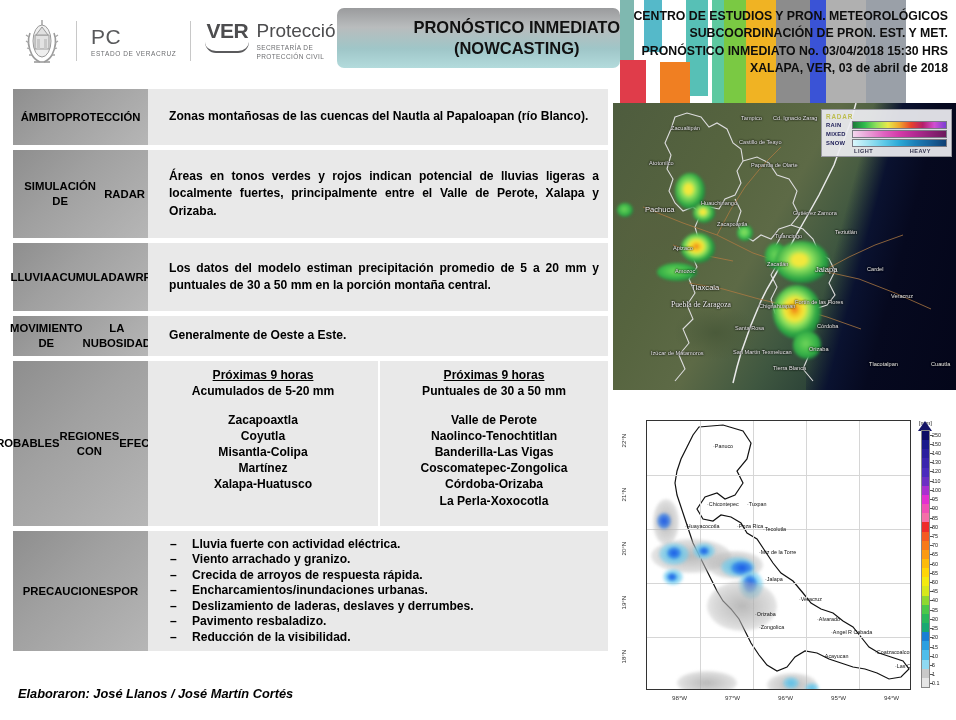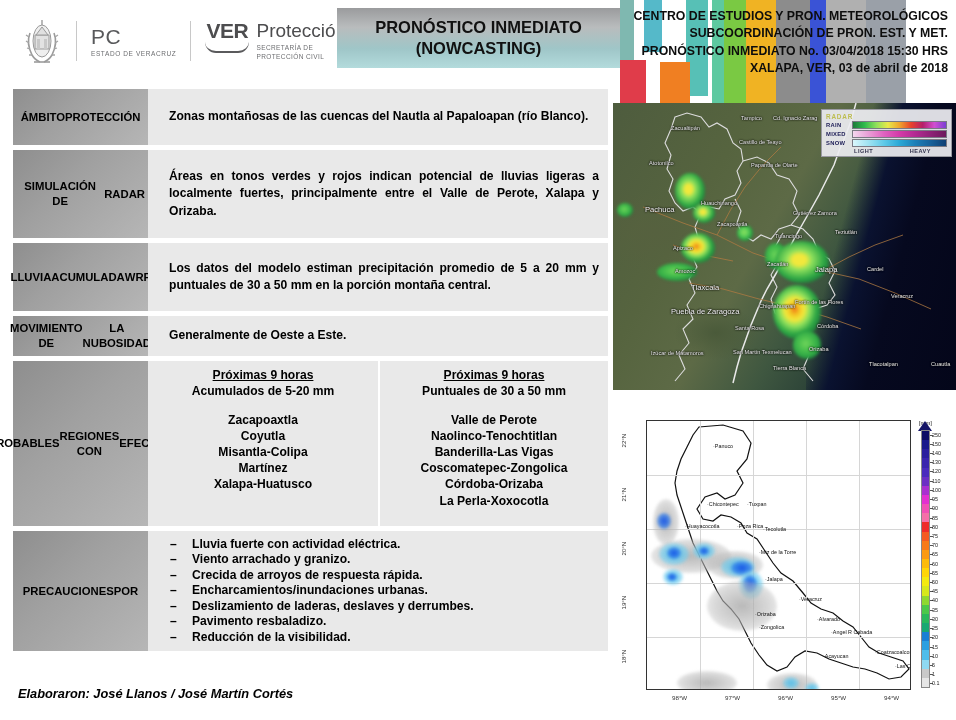--- a/index.html
+++ b/index.html
@@ -84,21 +84,22 @@
     margin-top: 4px;
   }
 
   .title-banner {
     position: absolute;
     left: 337px; top: 8px;
     width: 283px; height: 60px;
     background: linear-gradient(to bottom, #9a9b9d 0%, #b9bcbd 32%, #9fc6c8 68%, #b3dbdc 100%);
     display: flex;
     align-items: center;
-    justify-content: center;
+    justify-content: flex-end;
+    border-radius: 7px;
   }
   .title-banner-text {
     font-size: 16.5px;
     font-weight: bold;
     color: #111;
     text-align: center;
     line-height: 1.28;
   }
 
   
@@ -614,21 +615,21 @@
         <div class="city" style="left: 104px; top: 118px;">Zacapoaxtla</div>
         <div class="city" style="left: 180px; top: 107px;">Gutiérrez Zamora</div>
         <div class="city" style="left: 222px; top: 126px;">Teziutlán</div>
         <div class="city" style="left: 162px; top: 130px;">Tulancingo</div>
         <div class="city" style="left: 60px; top: 142px;">Apizaco</div>
         <div class="city" style="left: 154px; top: 158px;">Zacatlán</div>
         <div class="city" style="left: 62px; top: 165px;">Amozoc</div>
         <div class="city big" style="left: 78px; top: 180px;">Tlaxcala</div>
         <div class="city big" style="left: 202px; top: 162px;">Jalapa</div>
         <div class="city" style="left: 254px; top: 163px;">Cardel</div>
-        <div class="city big" style="left: 58px; top: 204px;">Puebla de Zaragoza</div>
+        <div class="city big" style="left: 58px; top: 197px; font-family: Liberation Serif, serif;">Puebla de Zaragoza</div>
         <div class="city" style="left: 146px; top: 200px;">Chignahuapan</div>
         <div class="city" style="left: 278px; top: 190px;">Veracruz</div>
         <div class="city" style="left: 182px; top: 196px;">Fortín de las Flores</div>
         <div class="city" style="left: 204px; top: 220px;">Córdoba</div>
         <div class="city" style="left: 122px; top: 222px;">Santa Rosa</div>
         <div class="city" style="left: 196px; top: 243px;">Orizaba</div>
         <div class="city" style="left: 120px; top: 246px;">San Martín Texmelucan</div>
         <div class="city" style="left: 38px; top: 247px;">Izúcar de Matamoros</div>
         <div class="city" style="left: 256px; top: 258px;">Tlacotalpan</div>
         <div class="city" style="left: 318px; top: 258px;">Cuautla</div>

